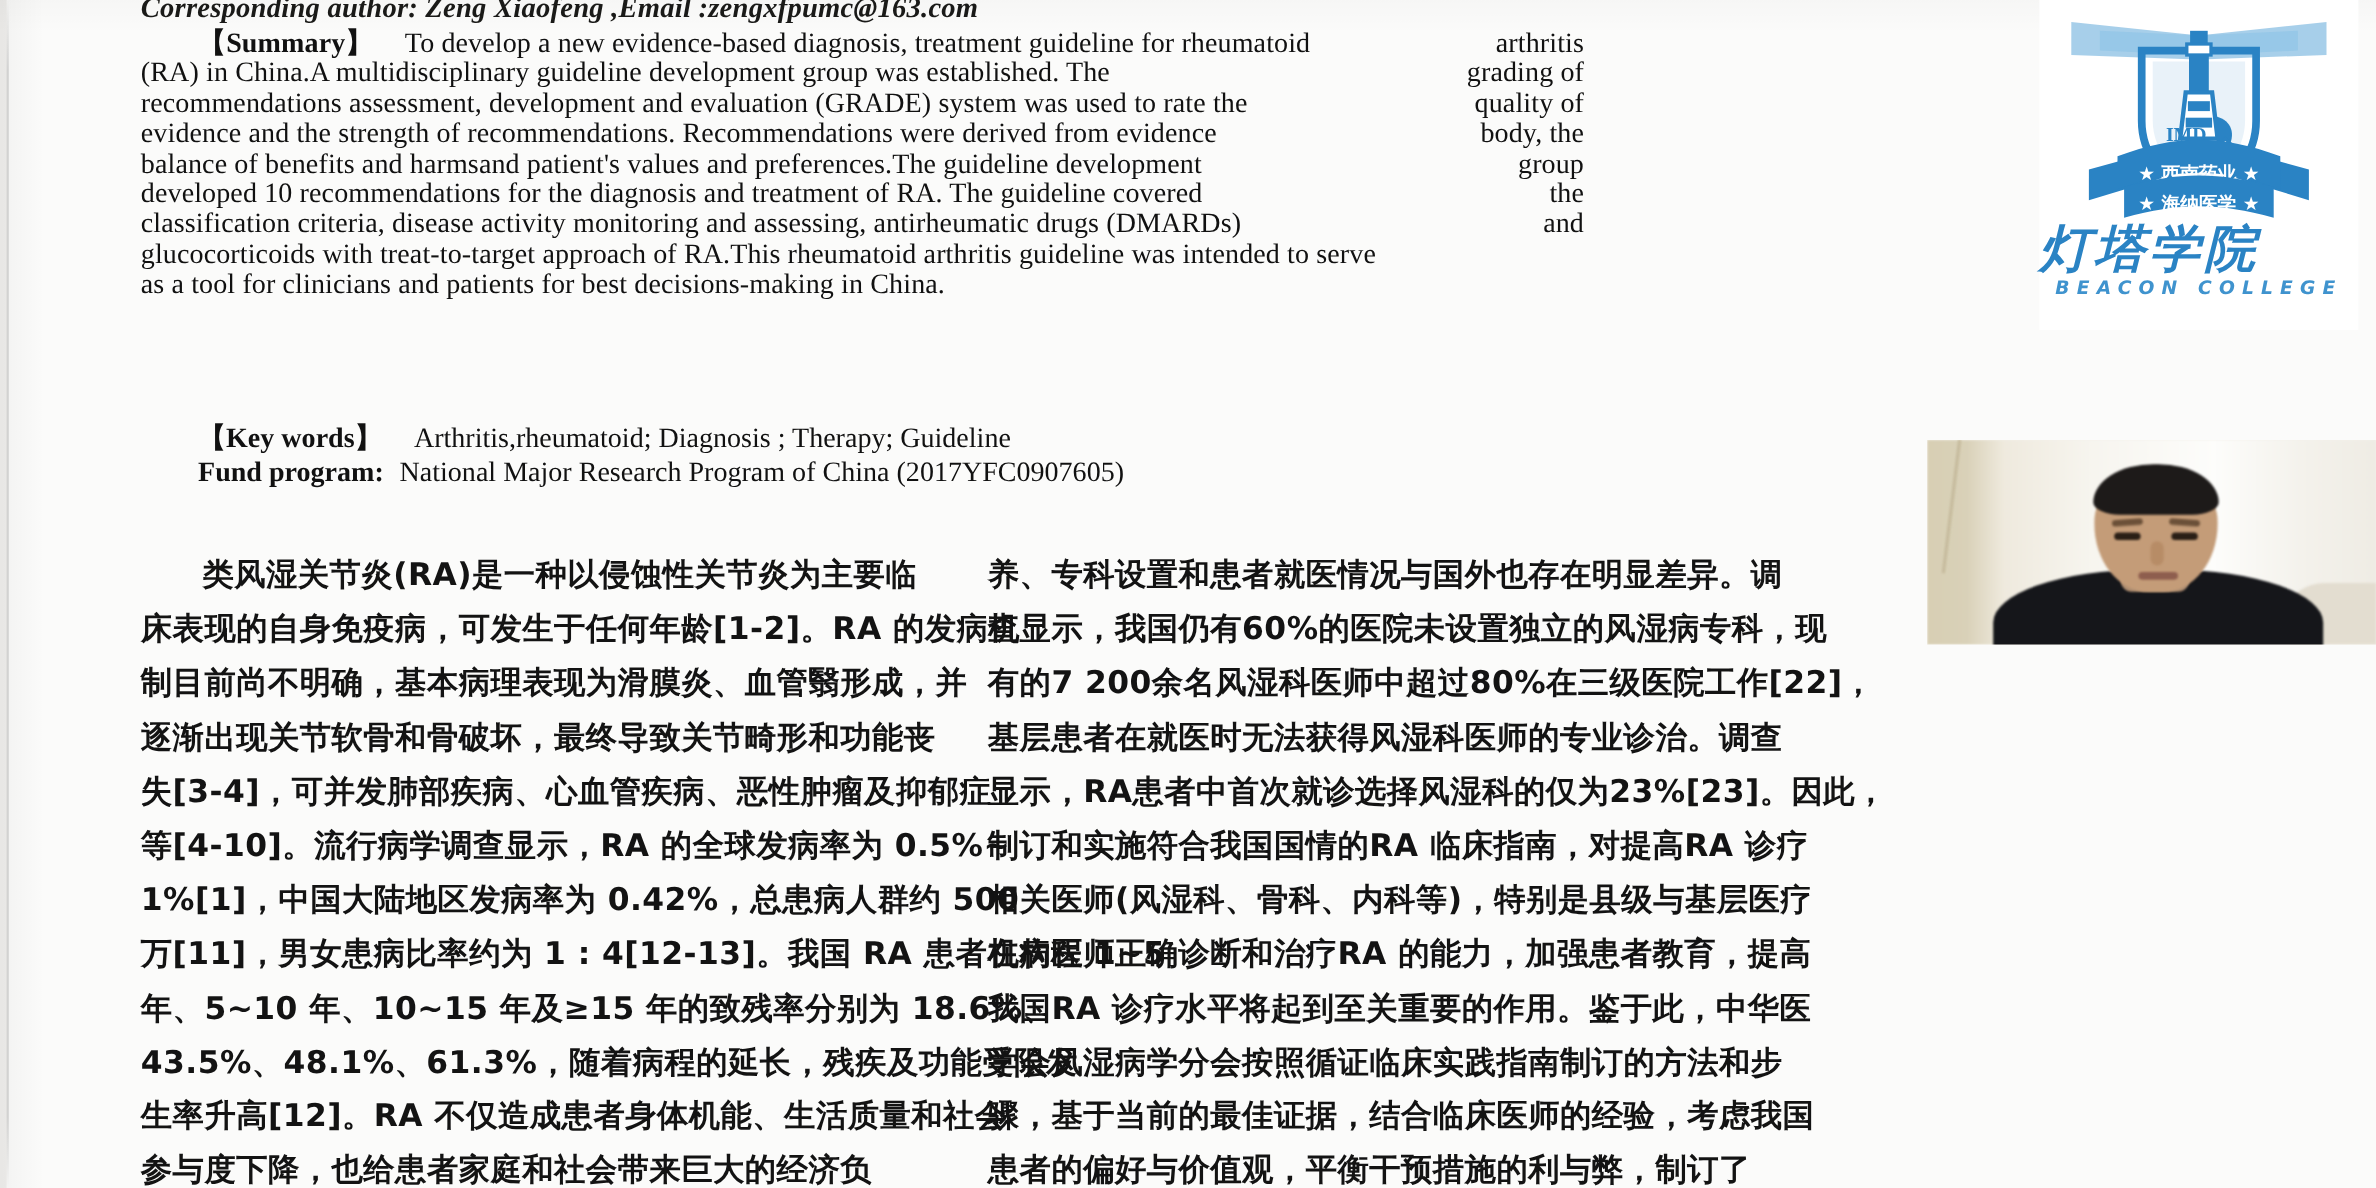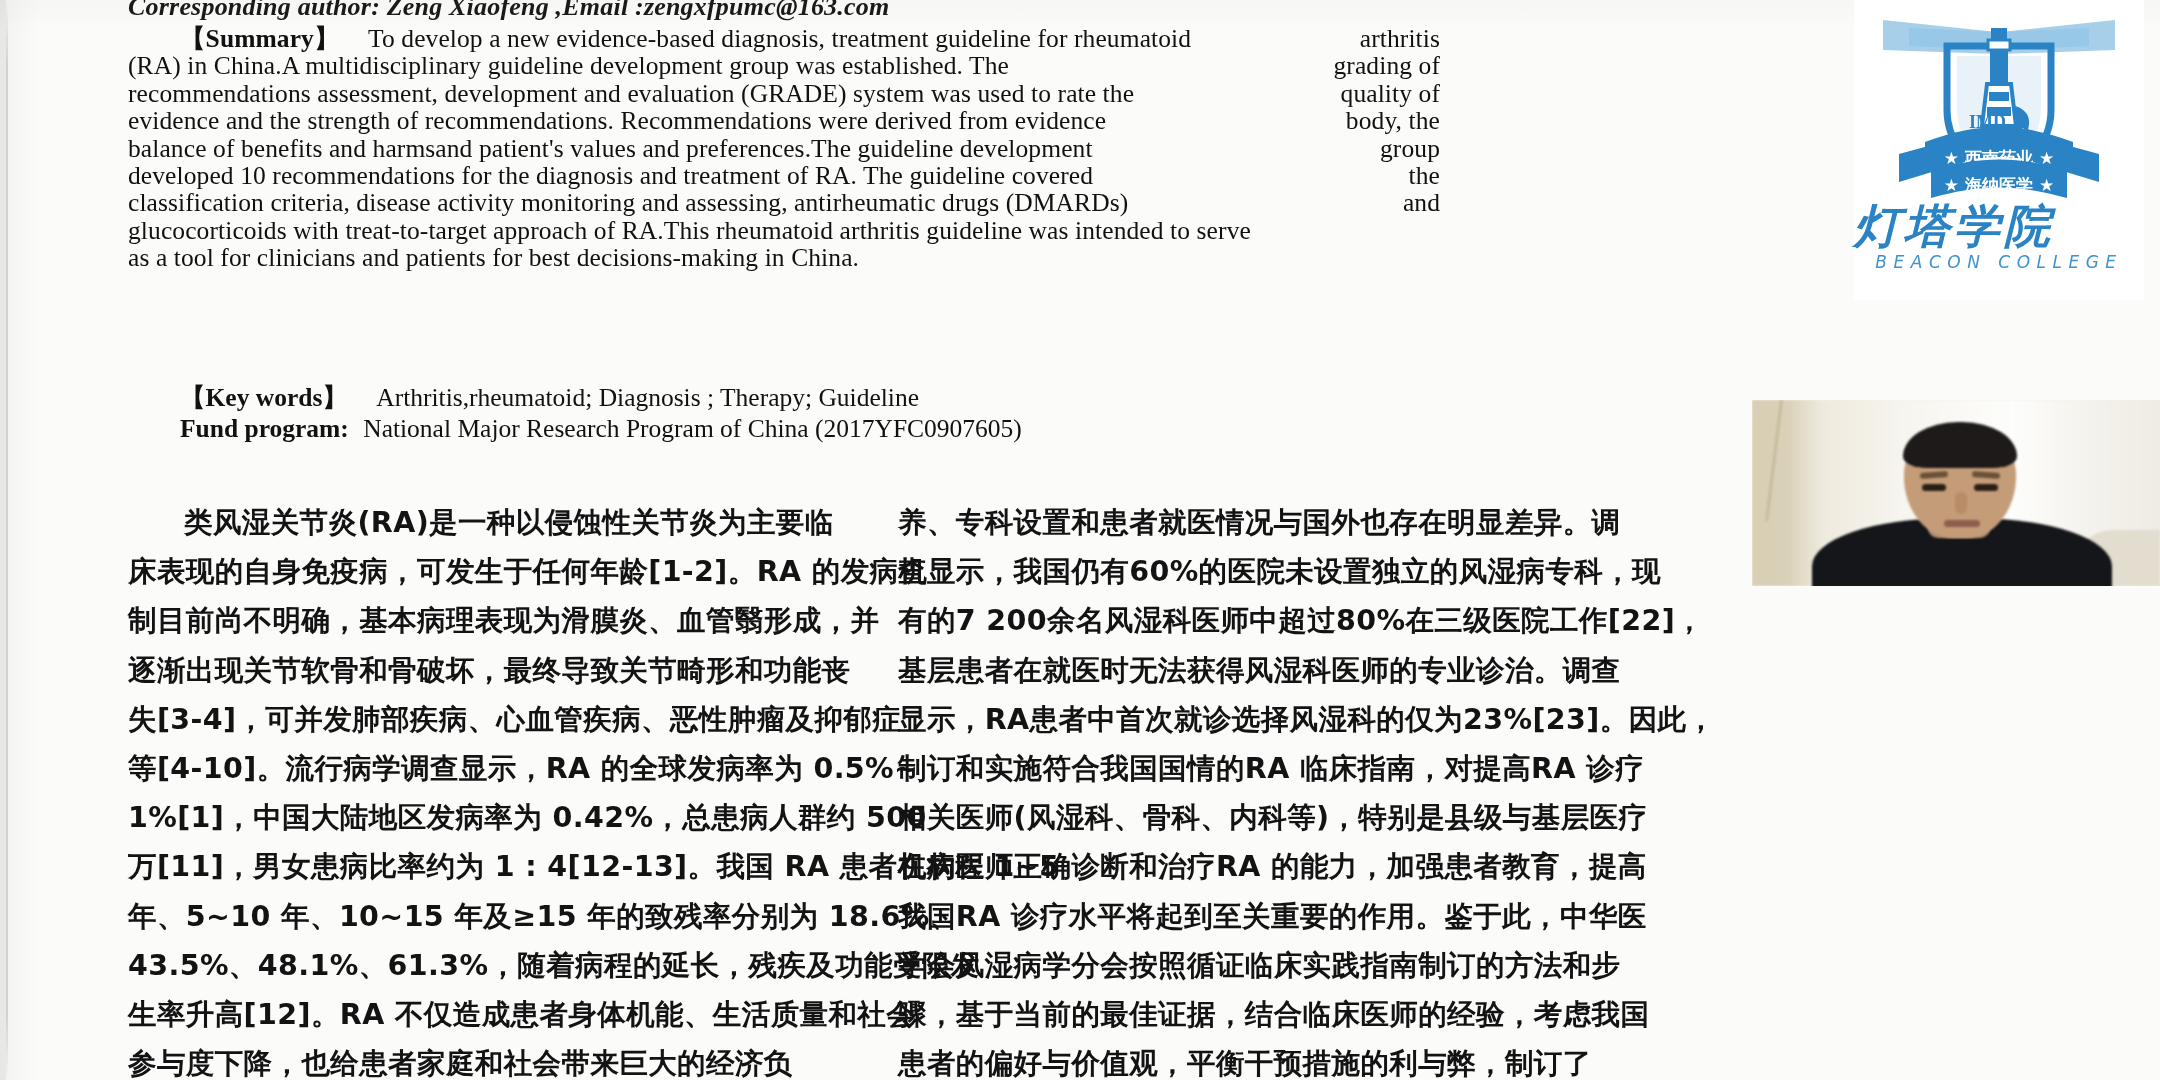--- a/index.html
+++ b/index.html
@@ -99,21 +99,21 @@
   #brand-logo .mark{position:absolute;left:50%;top:6px;transform:translateX(-50%);}
   #brand-cn{
     position:absolute;left:0;right:0;top:196px;text-align:left;
     font-family:"DejaVu Sans", sans-serif;
     font-size:46px;font-weight:700;color:#2a83c4;
     letter-spacing:4px;font-style:italic;
   }
   #brand-en{
     position:absolute;left:0;right:0;top:252px;text-align:center;
     font-family:"DejaVu Sans", sans-serif;
-    font-size:17px;font-weight:400;color:#3f93ce;
+    font-size:17px;font-weight:700;color:#3f93ce;
     letter-spacing:6.5px;font-style:italic;
   }
 
   
   #webcam{
     position:absolute;left:1752px;top:400px;width:408px;height:186px;
     overflow:hidden;background:#f3f0e9;
   }
   #wc-bg{position:absolute;inset:0;
     background:

